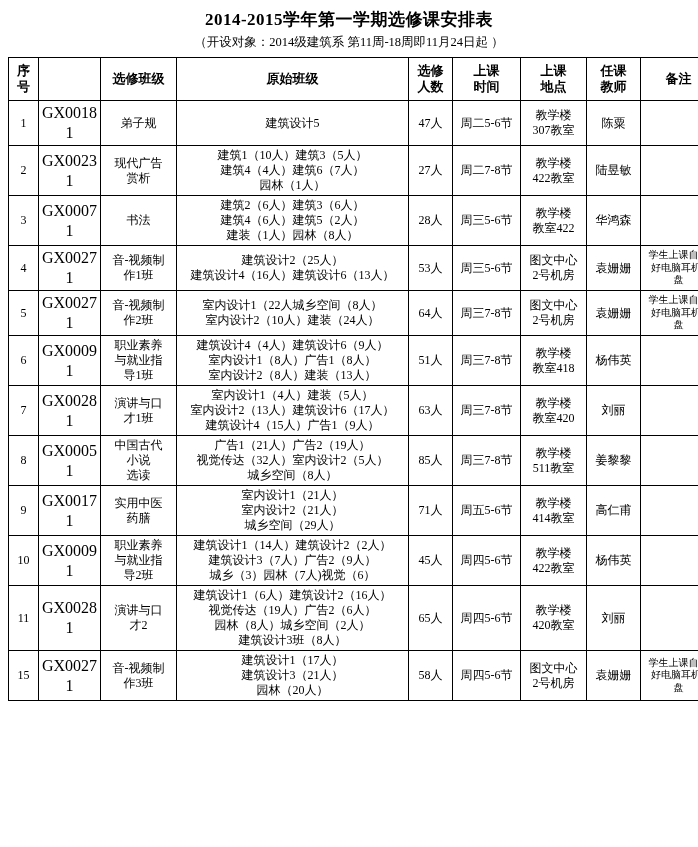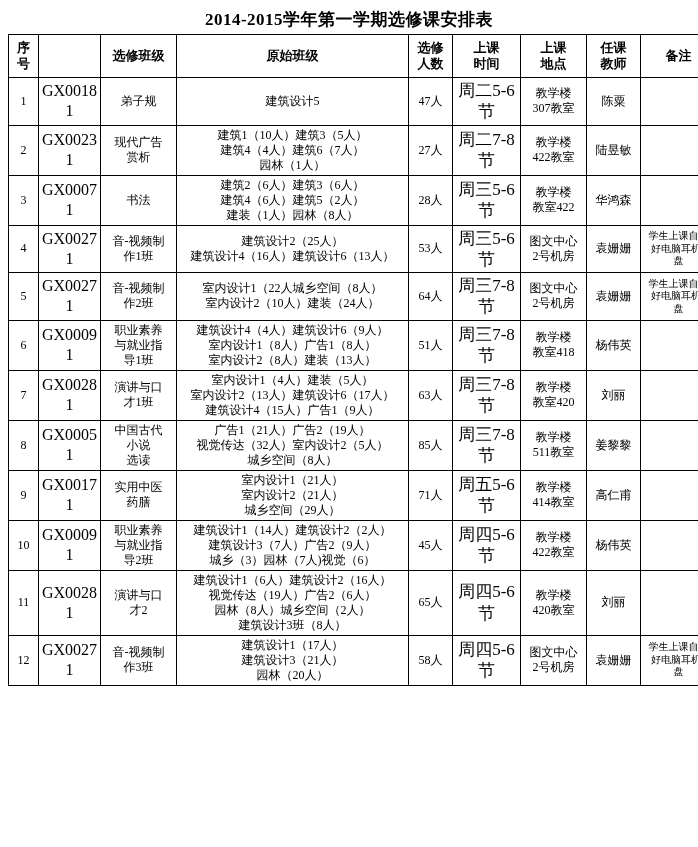--- a/index.html
+++ b/index.html
@@ -60,31 +60,32 @@
   .col-time  { width: 68px; }
   .col-place { width: 66px; }
   .col-teach { width: 54px; }
   .col-note  { width: 76px; }
 
   td.idx   { font-size: 12px; }
   td.code  { font-size: 16px; }
   td.cls   { font-size: 12px; margin-top: 32px; }
   td.orig  { font-size: 12px; margin-left: 28px; }
   td.num   { font-size: 12px; }
-  td.time  { font-size: 17px; }
+  td.time  { font-size: 12px; }
   td.place { font-size: 12px; margin-left: 27px; }
   td.teach { font-size: 12px; }
   td.note  { font-size: 10px; line-height: 1.2; }
   .ml { display: block; }
 </style>
 </head>
 <body>
 
 <div class="page">
   <div class="doc-title">2014-2015学年第一学期选修课安排表</div>
+  <div class="doc-subtitle">（开设对象：2014级建筑系  第11周-18周即11月24日起 ）</div>
 
   <table class="sched">
     <colgroup>
       <col class="col-idx">
         <col class="col-code">
         <col class="col-cls">
         <col class="col-orig">
       <col class="col-num">
         <col class="col-time">
         <col class="col-place">
@@ -347,21 +348,21 @@
           <td class="num">65人</td>
           <td class="time">周四5-6节</td>
           <td class="place">
             <span class="ml">教学楼</span>
             <span class="ml">420教室</span>
           </td>
           <td class="teach">刘丽</td>
           <td class="note"></td>
         </tr>
         <tr>
-          <td class="idx">12</td>
+          <td class="idx">15</td>
           <td class="code">GX00271</td>
           <td class="cls">
             <span class="ml">音-视频制</span>
             <span class="ml">作3班</span>
           </td>
           <td class="orig">
             <span class="ml">建筑设计1（17人）</span>
             <span class="ml">建筑设计3（21人）</span>
             <span class="ml">园林（20人）</span>
           </td>

